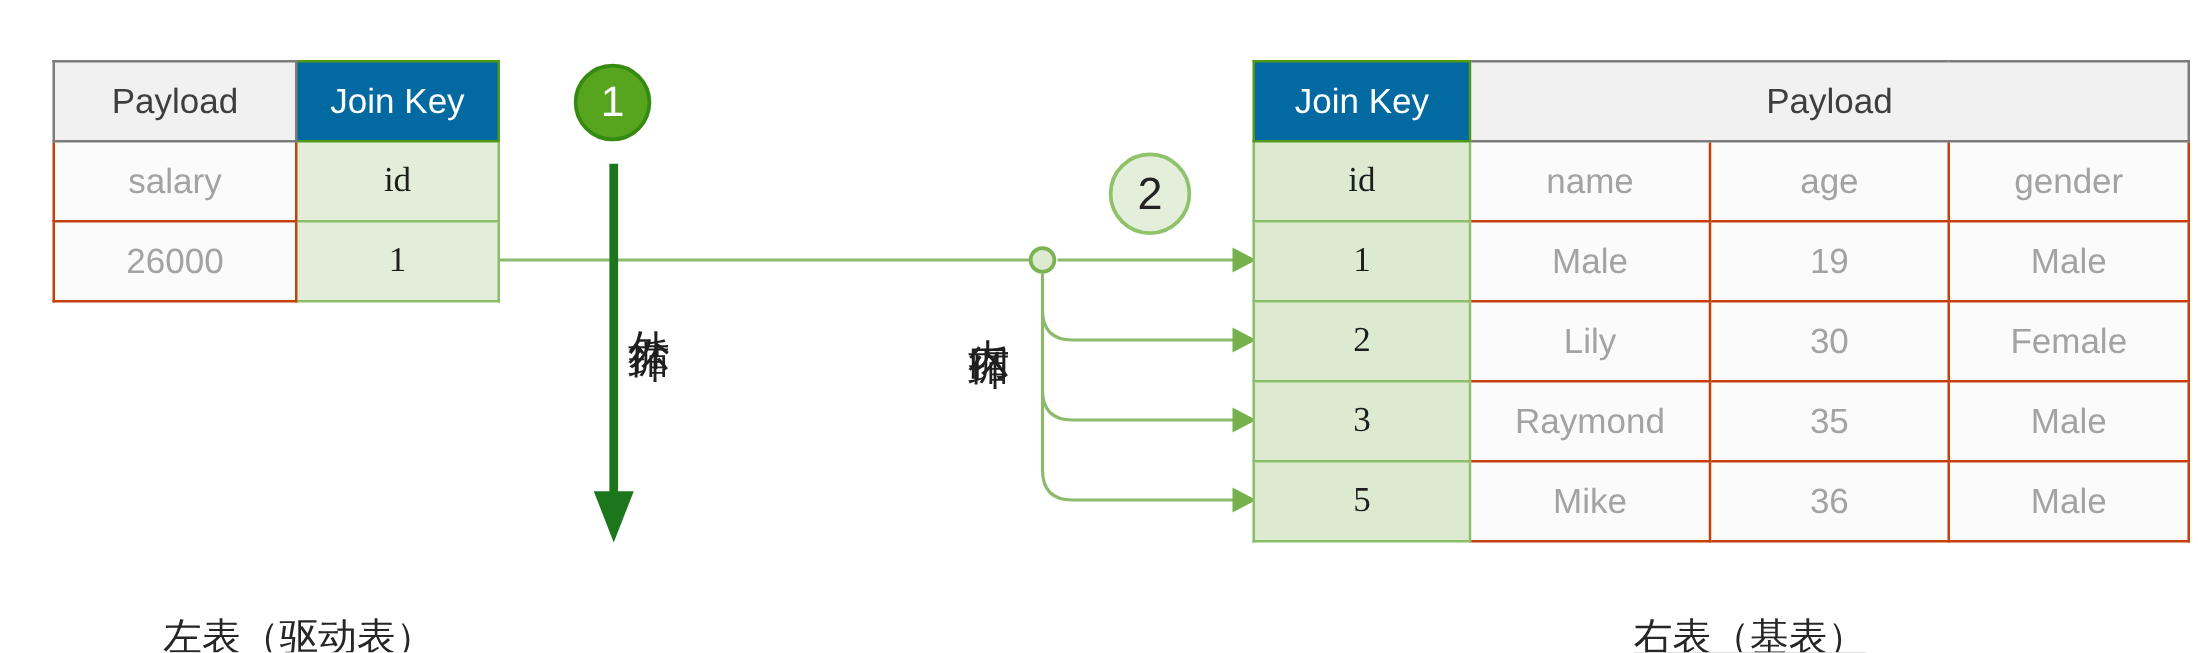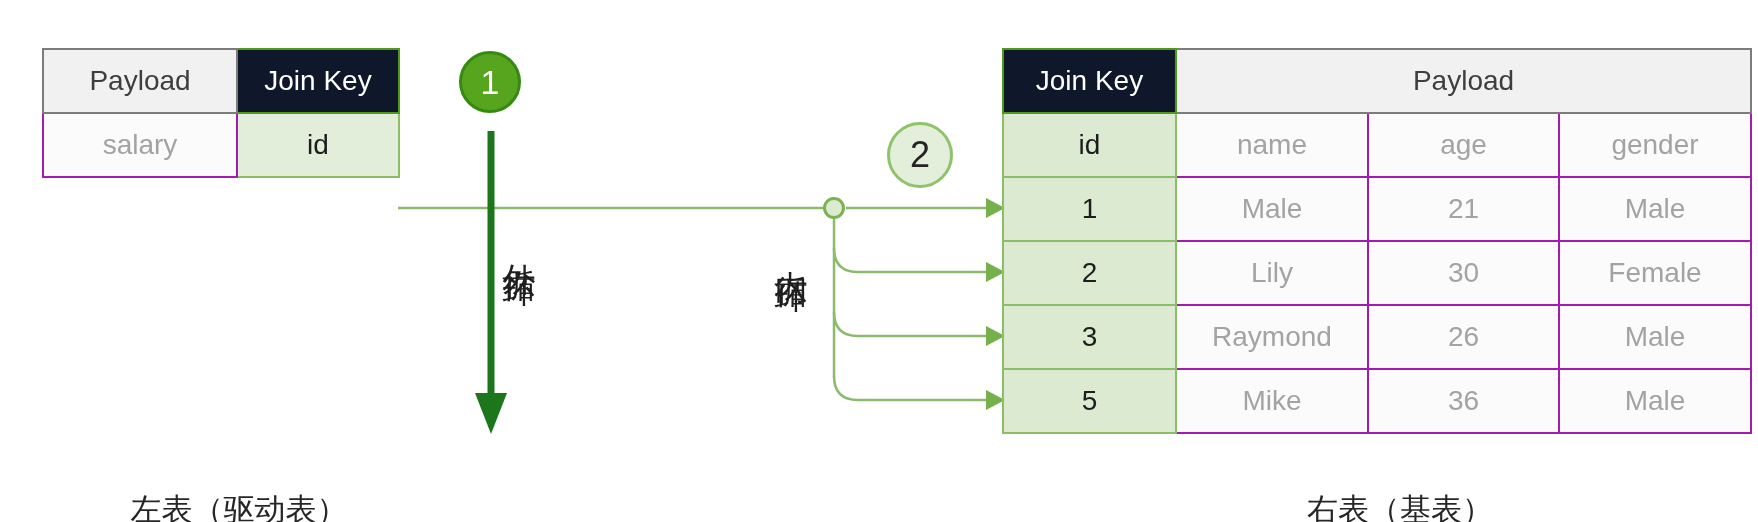--- a/index.html
+++ b/index.html
@@ -6,25 +6,25 @@
   .canvas{
     position:relative;width:1758px;height:522px;background:#ffffff;
     font-family:"Liberation Sans", sans-serif;overflow:hidden;
   }
   table.tbl{position:absolute;border-collapse:collapse;table-layout:fixed;font-size:28px;}
   .tbl tr{height:64px;padding-left:37px;}
   .tbl th,.tbl td{text-align:center;vertical-align:middle;padding:0;font-weight:normal;}
   
   .gh{background:#f1f1f2;border:2px solid #7c7c7c;color:#3e3e3e;}
   
-  .gc{background:#fbfbfb;border:2px solid #a21caf;color:#a3a3a3;}
+  .gc{background:#fbfbfb;border:2px solid #c2410c;color:#a3a3a3;}
   
-  .grh{background:#0f172a;border:2.5px solid #4f9a1b;color:#ffffff;}
+  .grh{background:#0369a1;border:2.5px solid #4f9a1b;color:#ffffff;}
   
-  .gnc{background:#e3eeda;border:2.5px solid #8abf68;color:#1d1d1d;}
+  .gnc{background:#e3eeda;border:2.5px solid #8abf68;color:#1d1d1d;font-family:Liberation Serif, serif;}
   .right-tbl .gnc{background:#dcead2;}
   #left-table{left:42px;top:48px;}
   #right-table{left:1002px;top:48px;}
   .overlay{position:absolute;left:0;top:0;width:1758px;height:522px;pointer-events:none;}
   .step{
     position:absolute;border-radius:50%;display:flex;align-items:center;justify-content:center;
     box-sizing:border-box;
   }
   #step1{left:459px;top:51px;width:62px;height:62px;background:#57a41f;border:3px solid #358a10;color:#fff;font-size:34px;}
   #step2{left:887px;top:122px;width:66px;height:66px;background:#e3efda;border:3px solid #8fc369;color:#242424;font-size:36px;}
@@ -75,20 +75,24 @@
       </colgroup>
     <tbody>
         <tr>
       <th class="gh">Payload</th>
       <th class="grh">Join Key</th>
     </tr>
     <tr>
       <td class="gc">salary</td>
       <td class="gnc">id</td>
     </tr>
+    <tr>
+      <td class="gc">26000</td>
+      <td class="gnc">1</td>
+    </tr>
   </tbody>
     </table>
 
   <table class="tbl right-tbl" id="right-table">
     <colgroup>
         <col style="width:173px">
         <col style="width:192px">
         <col style="width:191px">
         <col style="width:192px">
       </colgroup>
@@ -99,33 +103,33 @@
     </tr>
     <tr>
       <td class="gnc">id</td>
       <td class="gc">name</td>
       <td class="gc">age</td>
       <td class="gc">gender</td>
     </tr>
     <tr>
       <td class="gnc">1</td>
       <td class="gc">Male</td>
-      <td class="gc">21</td>
+      <td class="gc">19</td>
       <td class="gc">Male</td>
     </tr>
     <tr>
       <td class="gnc">2</td>
       <td class="gc">Lily</td>
       <td class="gc">30</td>
       <td class="gc">Female</td>
     </tr>
     <tr>
       <td class="gnc">3</td>
       <td class="gc">Raymond</td>
-      <td class="gc">26</td>
+      <td class="gc">35</td>
       <td class="gc">Male</td>
     </tr>
     <tr>
       <td class="gnc">5</td>
       <td class="gc">Mike</td>
       <td class="gc">36</td>
       <td class="gc">Male</td>
     </tr>
   </tbody>
     </table>

